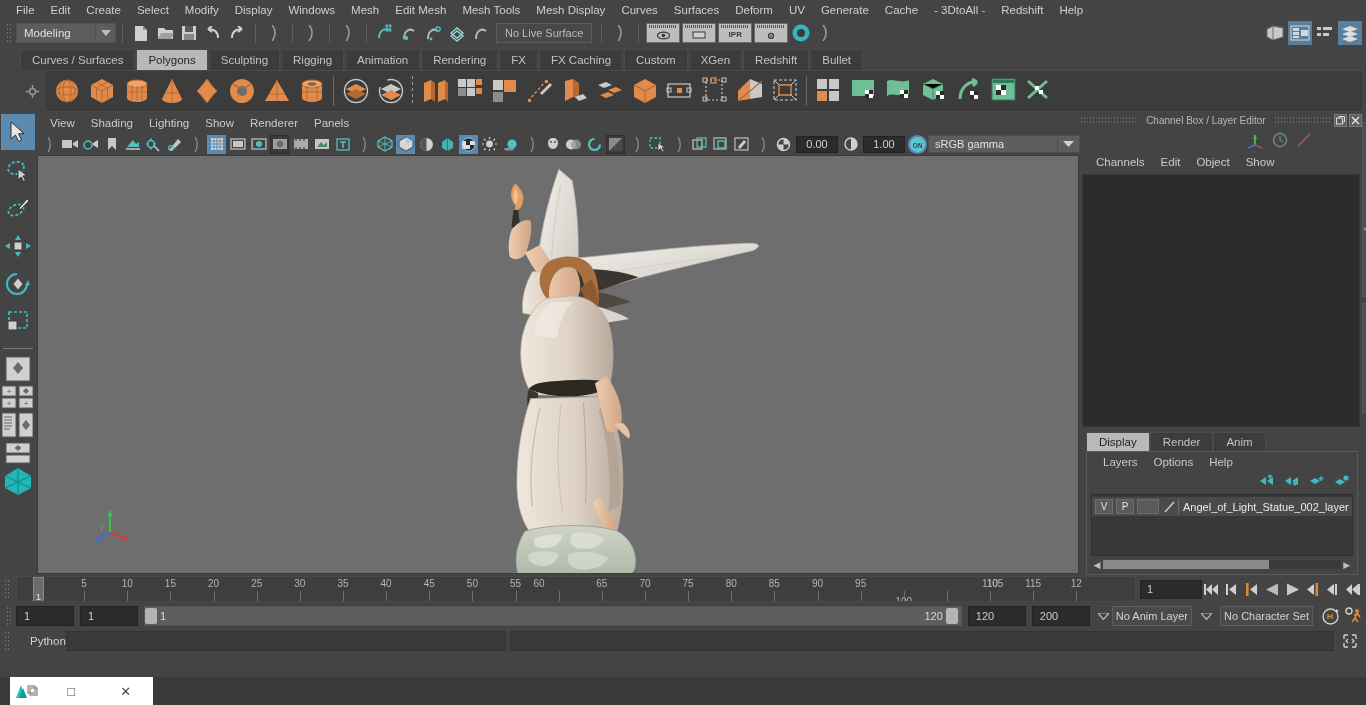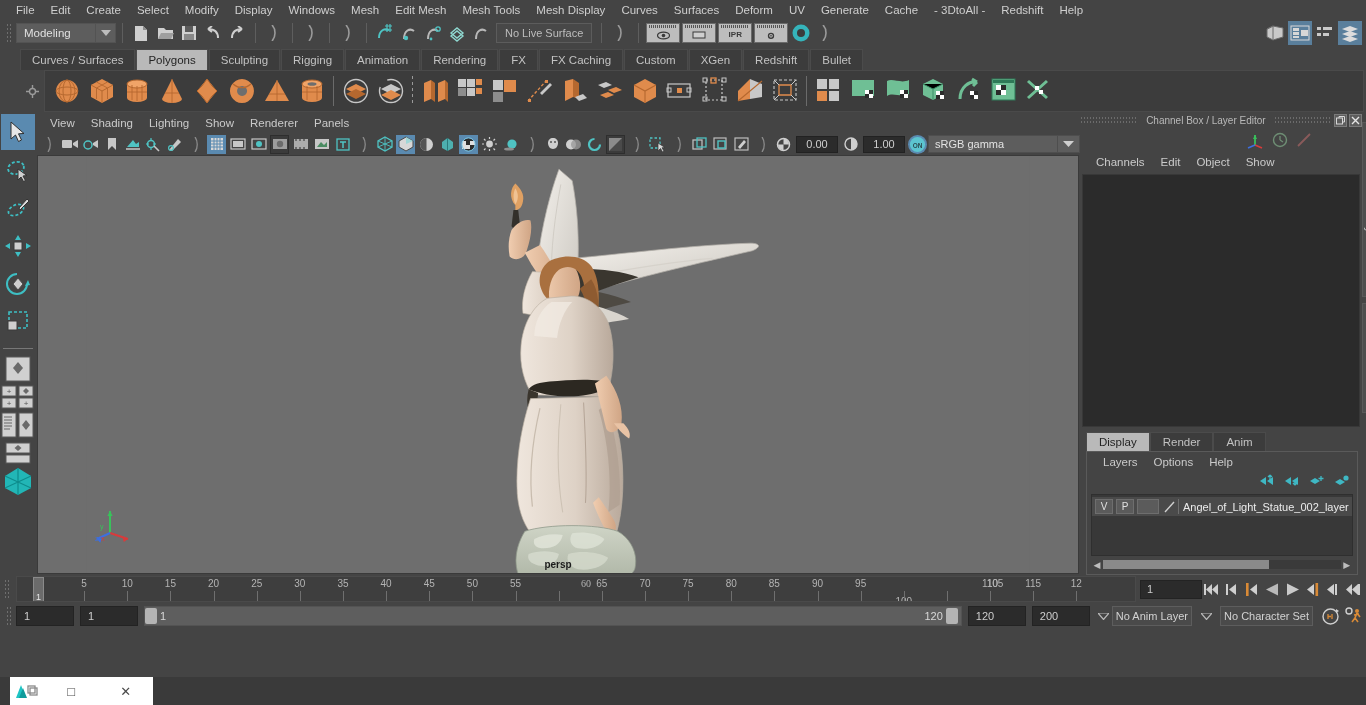--- a/index.html
+++ b/index.html
@@ -1074,21 +1074,20 @@
             <path d="M16 8 l-2.6 5 h5.2 z" fill="#39c15b"></path>
             <path d="M16 30 L34 36" stroke="#d83b3b" stroke-width="2"></path>
             <path d="M34 36 l-5.4 -1.6 l1.2 4.6 z" fill="#d83b3b"></path>
             <path d="M16 30 L3 36" stroke="#3d6fe0" stroke-width="2"></path>
             <path d="M3 36 l5 -0.4 l-1.8 4.2 z" fill="#3d6fe0"></path>
             <text x="6" y="26" font-size="7" fill="#39c15b" font-family="Liberation Sans, sans-serif">y</text>
             <text x="1" y="38" font-size="7" fill="#3d6fe0" font-family="Liberation Sans, sans-serif">z</text>
             <text x="7" y="38" font-size="7" fill="#d83b3b" font-family="Liberation Sans, sans-serif">x</text>
           </svg>
         </div>
-        <div class="persp-label">persp</div>
       </div>
     </div>
 
     <div class="rightdock">
       <div class="rd-main">
         <div class="rd-title">
           <div class="dots"></div>
           <div class="tl">Channel Box / Layer Editor</div>
           <div class="dots"></div>
           <div class="wbtn">
@@ -1222,21 +1221,21 @@
         <div class="tick-label" style="left: 325.983px;">35</div>
         <div class="tick-mark" style="left: 325.983px;"></div>
         <div class="tick-label" style="left: 369.124px;">40</div>
         <div class="tick-mark" style="left: 369.124px;"></div>
         <div class="tick-label" style="left: 412.264px;">45</div>
         <div class="tick-mark" style="left: 412.264px;"></div>
         <div class="tick-label" style="left: 455.405px;">50</div>
         <div class="tick-mark" style="left: 455.405px;"></div>
         <div class="tick-label" style="left: 498.545px;">55</div>
         <div class="tick-mark" style="left: 498.545px;"></div>
-        <div class="tick-label" style="left: 569px; font-family: Liberation Serif, serif;">60</div>
+        <div class="tick-label" style="left: 522px;">60</div>
         <div class="tick-mark" style="left: 541.686px;"></div>
         <div class="tick-label" style="left: 584.826px;">65</div>
         <div class="tick-mark" style="left: 584.826px;"></div>
         <div class="tick-label" style="left: 627.967px;">70</div>
         <div class="tick-mark" style="left: 627.967px;"></div>
         <div class="tick-label" style="left: 671.107px;">75</div>
         <div class="tick-mark" style="left: 671.107px;"></div>
         <div class="tick-label" style="left: 714.248px;">80</div>
         <div class="tick-mark" style="left: 714.248px;"></div>
         <div class="tick-label" style="left: 757.388px;">85</div>
@@ -1343,20 +1342,32 @@
     </div>
     <div class="tb-icon">
       <svg width="20" height="19" viewBox="0 0 20 19">
           <circle cx="5" cy="4" r="3" fill="none" stroke="#cfcfcf" stroke-width="1.4"></circle>
           <circle cx="13" cy="4" r="2" fill="#d98a36"></circle>
           <path d="M13 6 l-2 5 l3 4 M13 6 l3 4 M11 11 l-3 4 M10 8 l5 -1" stroke="#d98a36" stroke-width="1.6" fill="none"></path>
         </svg>
     </div>
   </div>
 
+  <div class="cmdrow">
+    <div class="gripdots"></div>
+    <div class="cmd-label">Python</div>
+    <div class="cmd-input cmd-a"></div>
+    <div class="cmd-input cmd-b"></div>
+    <div class="tb-icon" style="margin:0 5px;">
+      <svg width="16" height="16" viewBox="0 0 16 16">
+          <path d="M2 2 h4 M2 2 v4 M14 2 h-4 M14 2 v4 M2 14 h4 M2 14 v-4 M14 14 h-4 M14 14 v-4" stroke="#cfcfcf" stroke-width="1.4" fill="none"></path>
+          <path d="M6 6 l-2 2 l2 2 M10 6 l2 2 l-2 2" stroke="#cfcfcf" stroke-width="1.2" fill="none"></path>
+        </svg>
+    </div>
+  </div>
 
   <div class="taskbar">
     <div class="taskbar-win">
       <div class="tw-ico">
         <svg width="26" height="18" viewBox="0 0 26 18">
           <path d="M2 16 L7 3 L12 16 Z" fill="#1ec4c4"></path>
             <path d="M5 16 L9 6 L13 16 Z" fill="#0f9b9b"></path>
           <rect x="14" y="4" width="7" height="7" fill="none" stroke="#8a8a8a" stroke-width="1.3"></rect>
           <rect x="16" y="6" width="7" height="7" fill="none" stroke="#8a8a8a" stroke-width="1.3"></rect>
         </svg>

